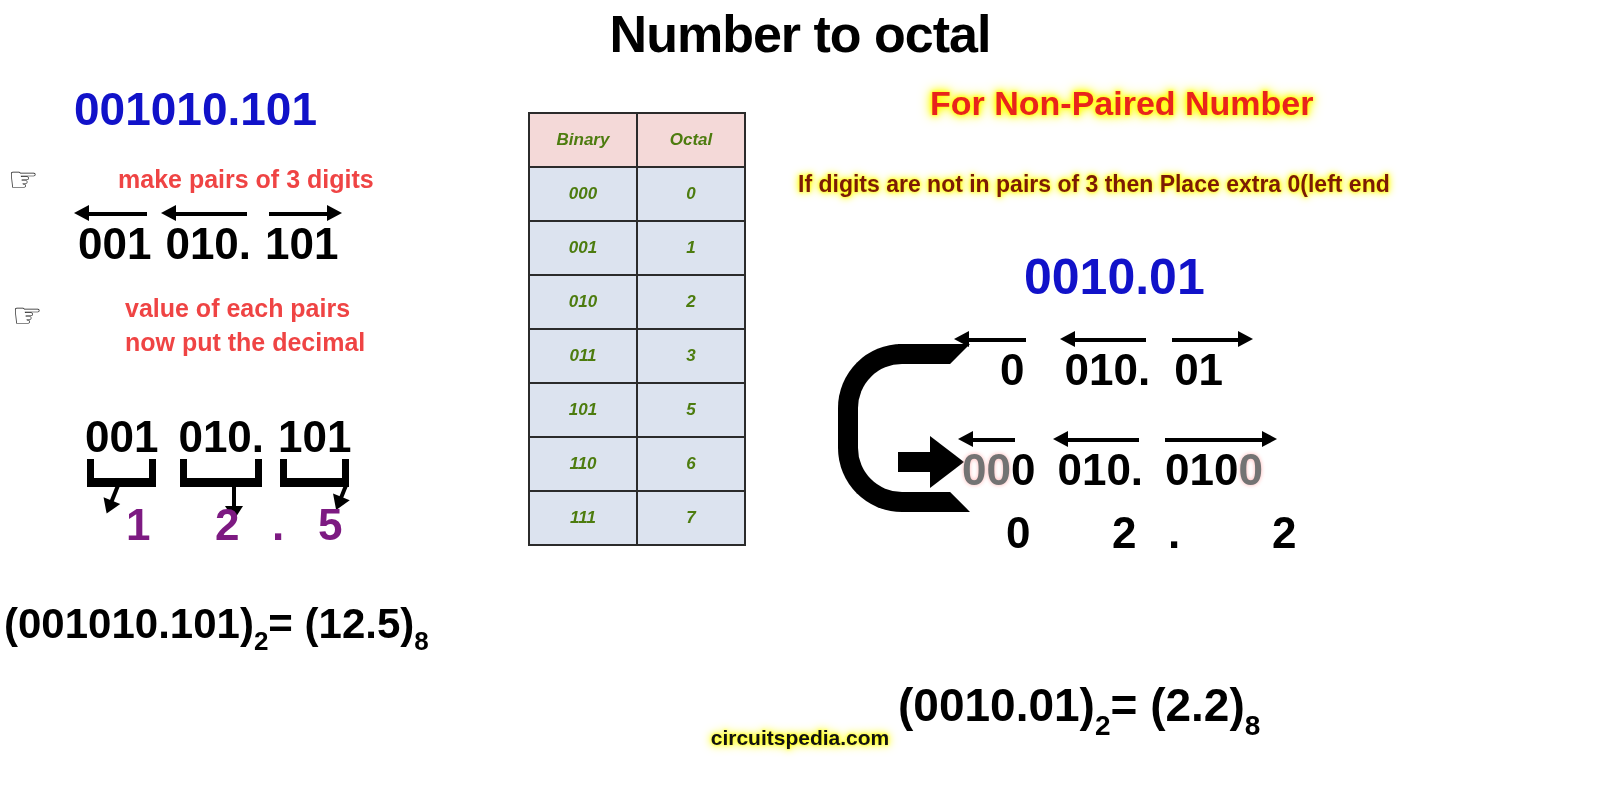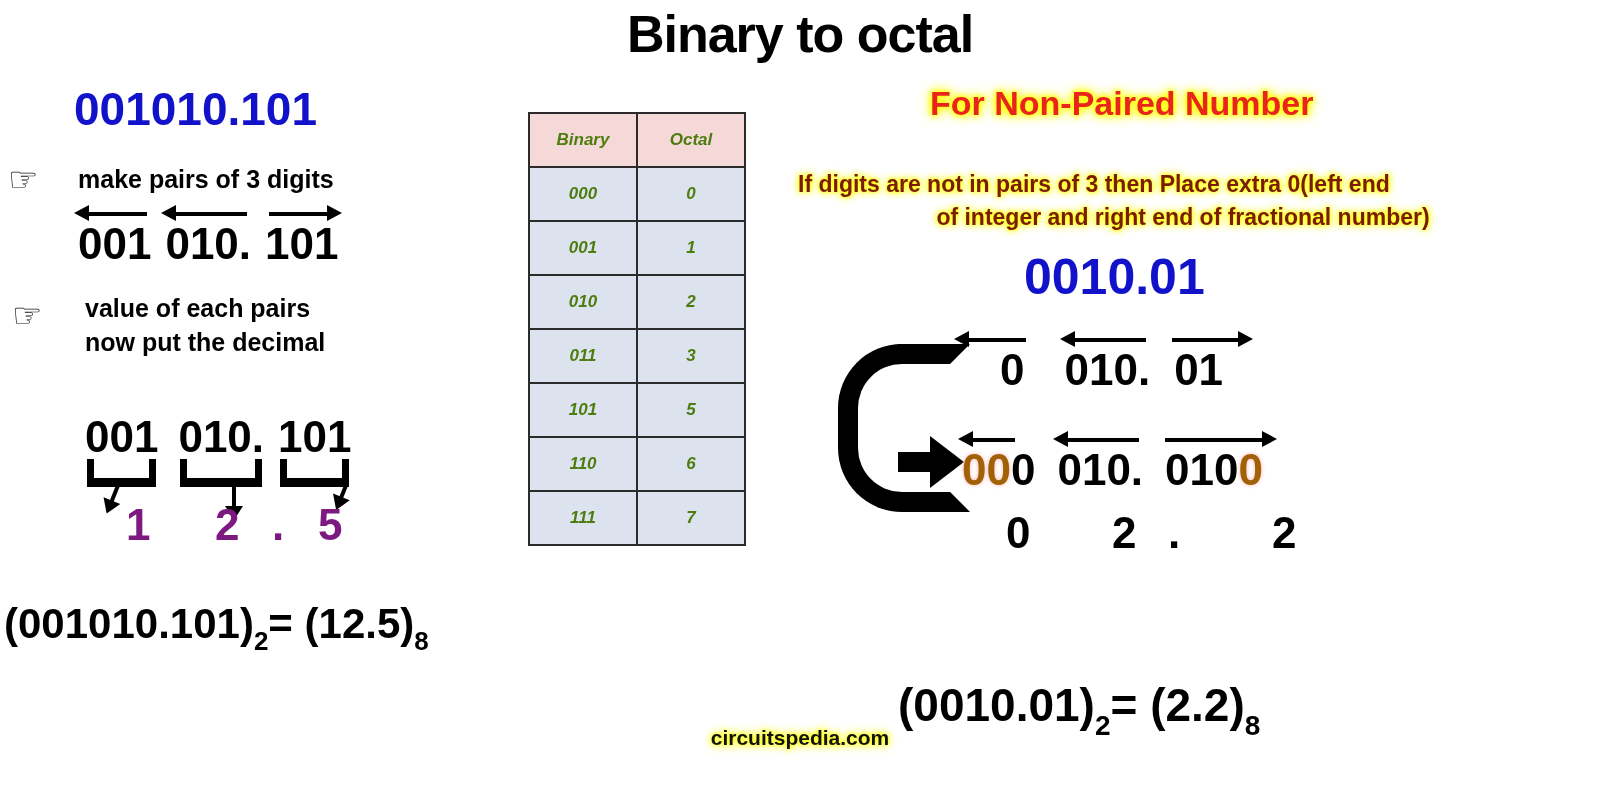--- a/index.html
+++ b/index.html
@@ -28,32 +28,33 @@
     margin-left:16px;
   }
 
   .hand-icon{
     font-size:34px;line-height:1;color:#111;
     transform:scaleX(1.25) scaleY(1.0);
     transform-origin:left center;
   }
 
   .note-text{
-    font-size:25px;font-weight:bold;color:#000000;
+    font-size:25px;font-weight:bold;color:#ef4444;
     line-height:1.35;
+    margin-left:40px;
   }
 
   
   .grp-row{display:flex;align-items:flex-end;}
   .grp{position:relative;margin-right:14px;}
   .grp .digits{
     font-size:44px;font-weight:bold;color:#000;
     letter-spacing:0px;line-height:1;
   }
-  .grp .digits .red{color:#a16207;text-shadow:0 0 4px #ffb3b3;}
+  .grp .digits .red{color:#737373;text-shadow:0 0 4px #ffb3b3;}
   
   .oarrow{position:absolute;left:0;right:0;top:-17px;height:14px;}
   .oarrow .bar{position:absolute;left:4px;right:4px;top:7px;height:4px;background:#000;}
   .oarrow .head{position:absolute;top:0px;width:0;height:0;
      border-top:8px solid transparent;border-bottom:8px solid transparent;}
   .oarrow.left  .head{left:-4px;  border-right:15px solid #000;}
   .oarrow.right .head{right:-4px; border-left:15px solid #000;}
 
   
   .ubrace{position:absolute;left:2px;right:2px;top:100%;height:19px;
@@ -115,21 +116,21 @@
 
   #footer{
     left:0;top:726px;width:1600px;text-align:center;
     font-size:21px;font-weight:bold;color:#111;
     text-shadow:0 0 3px #ffff00,0 0 7px #ffff00,0 0 11px #ffff00;
   }
 </style>
 </head>
 <body>
 
-<div class="abs" id="page-title">Binary to octal</div>
+<div class="abs" id="page-title">Number to octal</div>
 
 <div class="abs" id="left-binary">001010.101</div>
 
 <div class="abs" style="left:8px;top:162px;">
   <span class="hand-icon">☞</span>
 </div>
 <div class="abs note-text" style="left:78px;top:163px;">make pairs of 3 digits</div>
 
 <div class="abs grp-row" style="left:78px;top:222px;">
   <div class="grp">
@@ -227,21 +228,20 @@
         <td>111</td>
         <td>7</td>
       </tr>
   </tbody>
 </table>
 
 <div class="abs glow-title" style="left:930px;top:84px;">For Non-Paired Number</div>
 
 <div class="abs glow-note" style="left:798px;top:158px;width:770px;">
   <div>If digits are not in pairs of 3 then Place extra 0(left end</div>
-  <div style="text-align:center;">of integer and right end of fractional number)</div>
 </div>
 
 <div class="abs" id="right-binary" style="left:1024px;top:248px;">0010.01</div>
 
 <div class="abs" id="curve-arrow">
   <div class="ring"></div>
   <div class="stub-top"></div>
   <div class="stub-bot"></div>
   <div class="head"></div>
 </div>

